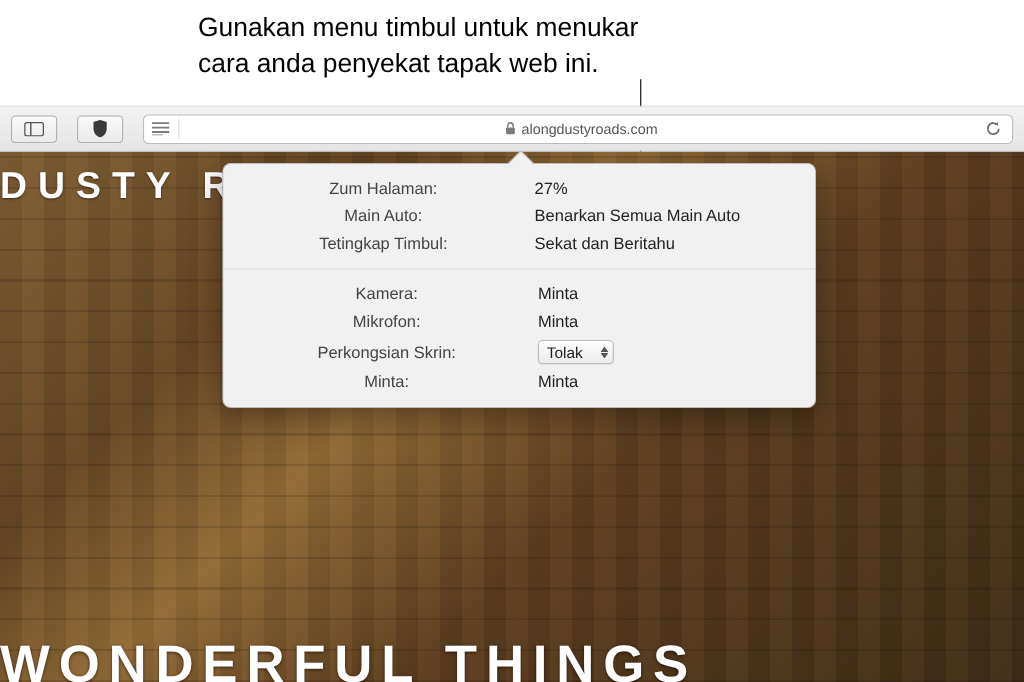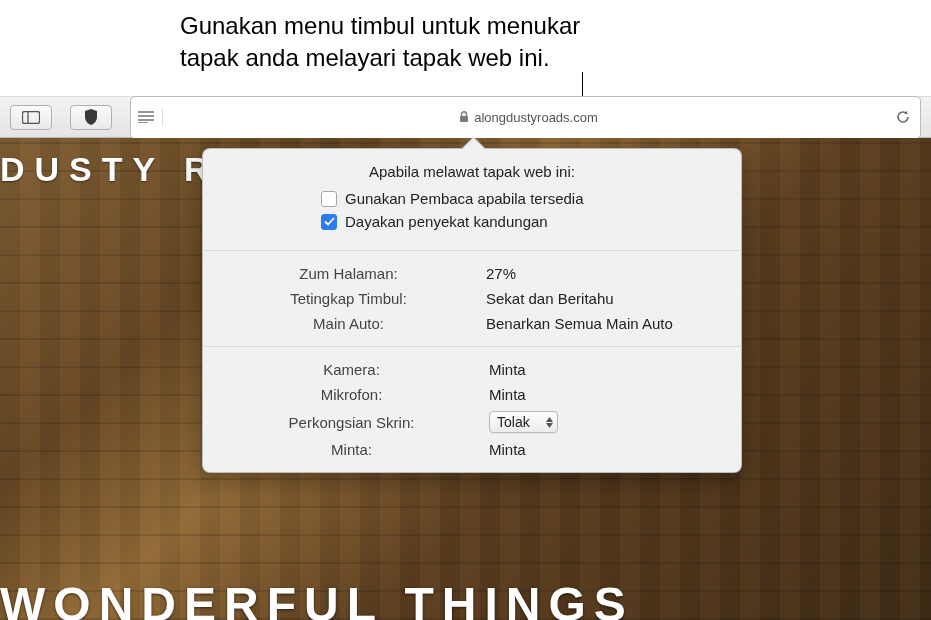--- a/index.html
+++ b/index.html
@@ -60,21 +60,21 @@
       display: flex;
       align-items: center;
       justify-content: center;
       cursor: pointer;
     }
     .sidebar-btn { width: 42px; }
     .shield-btn { width: 42px; }
 
     .urlbar {
       flex: 1;
-      height: 43px;
+      height: 27px;
       background: #fff;
       border: 1px solid #bcbcbc;
       border-radius: 5px;
       display: flex;
       align-items: center;
       padding: 0 6px;
       gap: 10px;
     }
     .urlbar-left { display:flex; align-items:center; }
     .reader-icon-wrap {
@@ -222,21 +222,21 @@
       display: flex; flex-direction: column;
       gap: 1px; line-height: 5px;
     }
     .select-arrows svg { display:block; }
   </style>
 </head>
 <body>
 
 <div class="annotation">
   <span>Gunakan menu timbul untuk menukar</span><br>
-  <span>tapak anda melayari tapak web ini.</span>
+  <span>cara anda penyekat tapak web ini.</span>
 </div>
 
 <div class="callout-line-v"></div>
 
 <div class="browser">
 
   <div class="toolbar">
     <div class="tool-btn sidebar-btn">
       <svg width="18" height="13" viewBox="0 0 18 13">
         <rect x="0.5" y="0.5" width="17" height="12" rx="2" fill="none" stroke="#555" stroke-width="1.3"></rect>
@@ -276,52 +276,33 @@
     </div>
   </div>
 
   <div class="content">
     <div class="photo-bg"></div>
     <div class="photo-text-top">DUSTY R</div>
     <div class="photo-text-bottom">WONDERFUL THINGS</div>
 
     <div class="popover">
 
-      <div class="section">
-        <div class="section-title">Apabila melawat tapak web ini:</div>
-
-        <div class="checkbox-row">
-          <span class="chk" id="chk-reader">
-            
-          </span>
-          <span>Gunakan Pembaca apabila tersedia</span>
-        </div>
-
-        <div class="checkbox-row">
-          <span class="chk checked" id="chk-blocker">
-            <svg width="11" height="9" viewBox="0 0 11 9">
-                <path d="M1 4.5 L4 7.5 L10 1" stroke="#fff" stroke-width="1.8" fill="none"></path>
-              </svg>
-          </span>
-          <span>Dayakan penyekat kandungan</span>
-        </div>
-      </div>
 
       <div class="section">
         <div class="kv-row">
           <div class="kv-label">Zum Halaman:</div>
           <div class="kv-value">27%</div>
         </div>
         <div class="kv-row">
+          <div class="kv-label">Main Auto:</div>
+          <div class="kv-value">Benarkan Semua Main Auto</div>
+        </div>
+        <div class="kv-row">
           <div class="kv-label">Tetingkap Timbul:</div>
           <div class="kv-value">Sekat dan Beritahu</div>
-        </div>
-        <div class="kv-row">
-          <div class="kv-label">Main Auto:</div>
-          <div class="kv-value">Benarkan Semua Main Auto</div>
         </div>
       </div>
 
       <div class="section" style="position:relative;padding-left:21px;">
         <div class="kv-row">
           <div class="kv-label">Kamera:</div>
           <div class="kv-value">Minta</div>
         </div>
         <div class="kv-row">
           <div class="kv-label">Mikrofon:</div>

